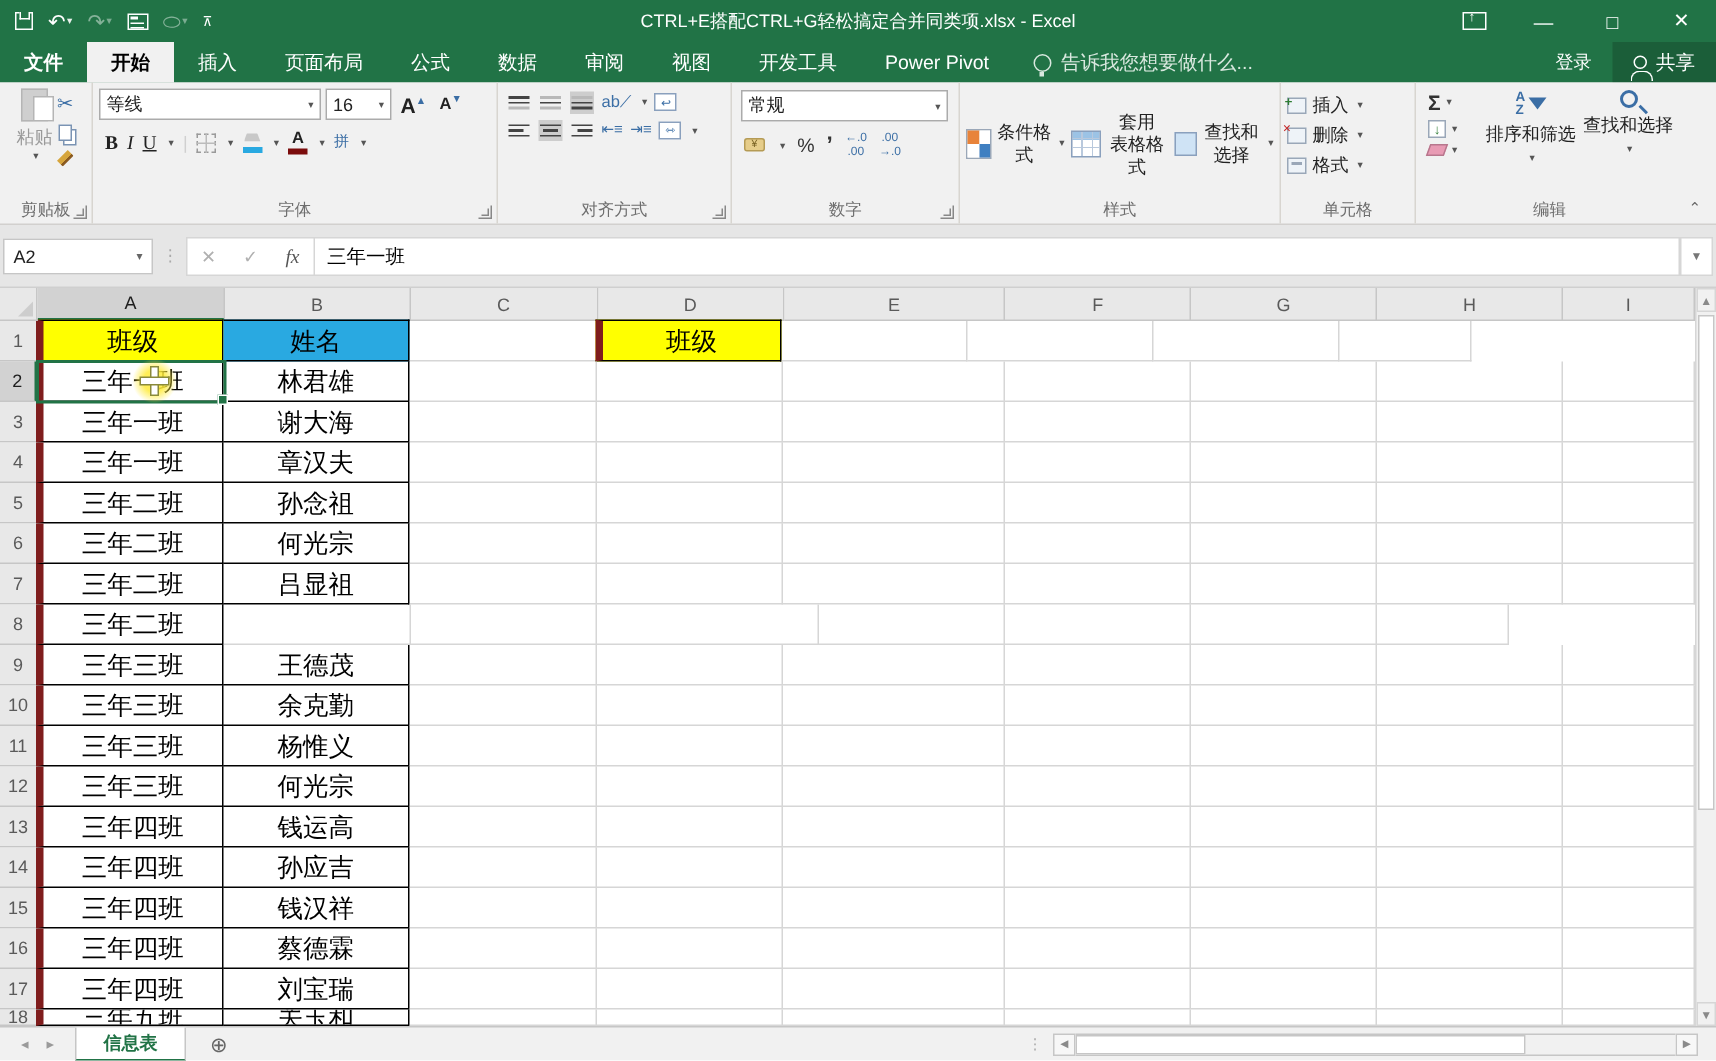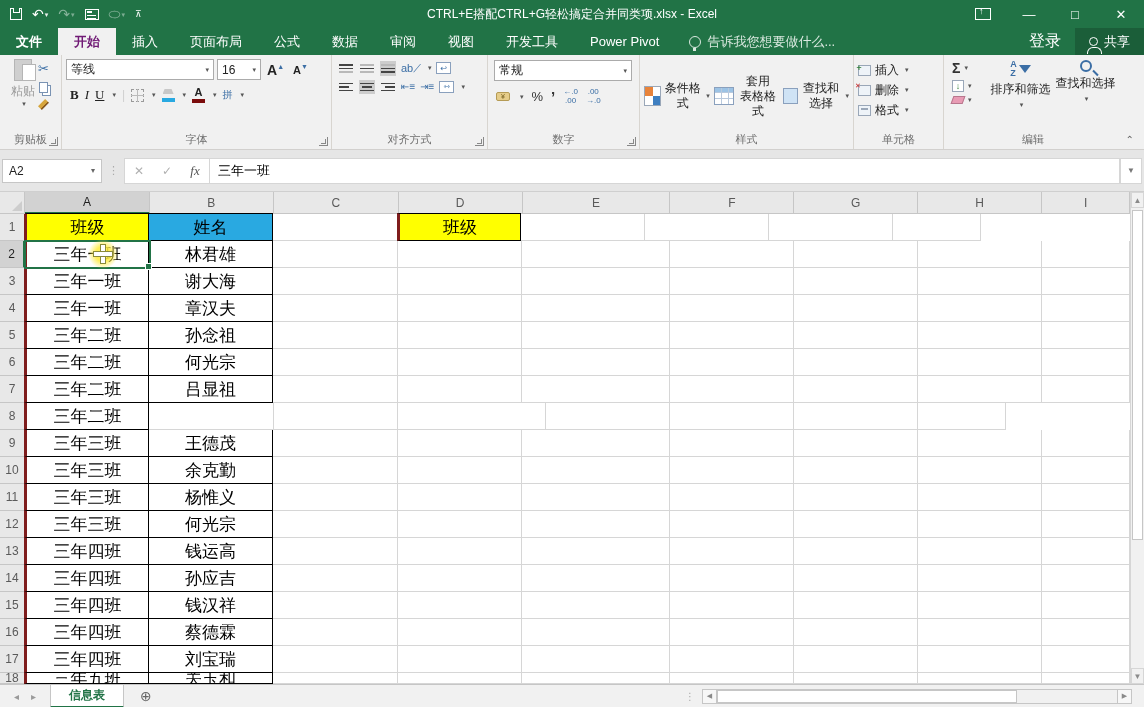--- a/index.html
+++ b/index.html
@@ -23,26 +23,26 @@
     font-size:12px; color:#fff; pointer-events:none; }
   .win-controls { position:absolute; right:0; top:0; height:28px; display:flex; align-items:stretch; }
   .win-btn { width:46px; display:flex; align-items:center; justify-content:center; color:#fff; font-size:13px; }
   .ribopts { width:16px; height:12px; border:1.5px solid #fff; position:relative; }
   .ribopts:before { content:"↑"; position:absolute; left:3px; top:-3px; font-size:9px; }
 
   
   .tabrow { position:absolute; left:0; top:28px; width:1144px; height:27px; background:#217346; display:flex; align-items:stretch; color:#fff; }
   .rtab { padding:0 16px; display:flex; align-items:center; font-size:13px; }
   .rtab.file { background:transparent; font-weight:bold; }
-  .rtab.active { background:#f1f1f1; color:#701a75; font-weight:bold; }
+  .rtab.active { background:#f1f1f1; color:#000000; font-weight:bold; }
   .tellme { display:flex; align-items:center; gap:6px; margin-left:14px; color:#d9e8df; font-size:13px; }
   .bulb { width:12px; height:12px; border:1.5px solid #d9e8df; border-radius:50%; position:relative; }
   .bulb:after { content:""; position:absolute; left:3px; bottom:-4px; width:3px; height:3px; background:#d9e8df; }
   .tab-right { position:absolute; right:0; top:28px; height:27px; display:flex; align-items:stretch; color:#fff; }
-  .signin { display:flex; align-items:center; padding:0 14px; font-size:16px; }
+  .signin { display:flex; align-items:center; padding:0 14px; font-size:12px; }
   .share { display:flex; align-items:center; gap:6px; padding:0 14px; font-size:13px; background:rgba(0,0,0,0.18); }
   .person { width:9px; height:9px; border:1.5px solid #fff; border-radius:50%; position:relative; }
   .person:after { content:""; position:absolute; left:-3px; top:9px; width:13px; height:6px; border:1.5px solid #fff; border-bottom:none; border-radius:6px 6px 0 0; }
 
   
   .ribbon { position:absolute; left:0; top:55px; width:1144px; height:95px; background:#f1f1f1; border-bottom:1px solid #d2d0ce; display:flex; }
   .rgroup { position:relative; border-right:1px solid #d8d5d0; padding:4px 4px 18px 4px; }
   .rg-label { position:absolute; left:0; right:0; bottom:2px; text-align:center; color:#6e6e6e; font-size:11px; }
   .launcher { position:absolute; right:3px; bottom:3px; width:9px; height:9px; border-right:1.5px solid #888; border-bottom:1.5px solid #888; }
   .launcher:before { content:""; position:absolute; right:2px; bottom:2px; width:4px; height:4px; border-right:1.5px solid #888; border-bottom:1.5px solid #888; transform:translate(1px,1px); }
@@ -143,21 +143,21 @@
   .hdr-row { display:flex; height:22px; }
   .corner { width:25px; background:#e8e8e8; border-right:1px solid #c6c6c6; border-bottom:1px solid #c6c6c6; position:relative; }
   .corner:after { content:""; position:absolute; right:2px; bottom:2px; border-left:10px solid transparent; border-bottom:10px solid #cdcdcd; }
   .colhdr { background:#e8e8e8; border-right:1px solid #c6c6c6; border-bottom:1px solid #c6c6c6; display:flex; align-items:center; justify-content:center; color:#5a5a5a; font-size:12px; }
   .colhdr.sel { background:#d2d2d2; border-bottom:2px solid #217346; color:#1e1e1e; }
   .srow { display:flex; height:27px; }
   .rowhdr { width:25px; background:#e8e8e8; border-right:1px solid #c6c6c6; border-bottom:1px solid #c6c6c6; display:flex; align-items:center; justify-content:center; color:#5a5a5a; font-size:12px; }
   .rowhdr.sel { background:#d2d2d2; border-right:2px solid #217346; color:#1e1e1e; }
   .cell { border-right:1px solid #d6d6d6; border-bottom:1px solid #d6d6d6; display:flex; align-items:center; justify-content:center; font-size:17px; color:#000; overflow:hidden; white-space:nowrap; }
   .cell.blk { border-right:1px solid #000; border-bottom:1px solid #000; }
-  .cell.blk-l { border-left:3px solid #7f1d1d; margin-left:-1px; }
+  .cell.blk-l { border-left:5px solid #7f1d1d; margin-left:-1px; }
   .cell.blk-t { border-top:1px solid #000; margin-top:-1px; }
   .fill-yellow { background:#ffff00; }
   .fill-blue { background:#29a9e1; }
   .selbox-a2 { position:absolute; left:24px; top:48px; width:127px; height:29px; border:2px solid #217346; pointer-events:none; }
   .selbox-a2:after { content:""; position:absolute; right:-3px; bottom:-3px; width:5px; height:5px; background:#217346; border:1px solid #fff; }
   .cursor { position:absolute; left:88px; top:47px; width:30px; height:30px; pointer-events:none;
     background:radial-gradient(circle, rgba(255,235,59,.85) 0 35%, rgba(255,235,59,0) 70%); }
   .cursor:before { content:""; position:absolute; left:13px; top:6px; width:4px; height:18px; background:#fff; box-shadow:0 0 0 1px #8a8a3a; }
   .cursor:after { content:""; position:absolute; left:6px; top:13px; width:18px; height:4px; background:#fff; box-shadow:0 0 0 1px #8a8a3a; }
 

